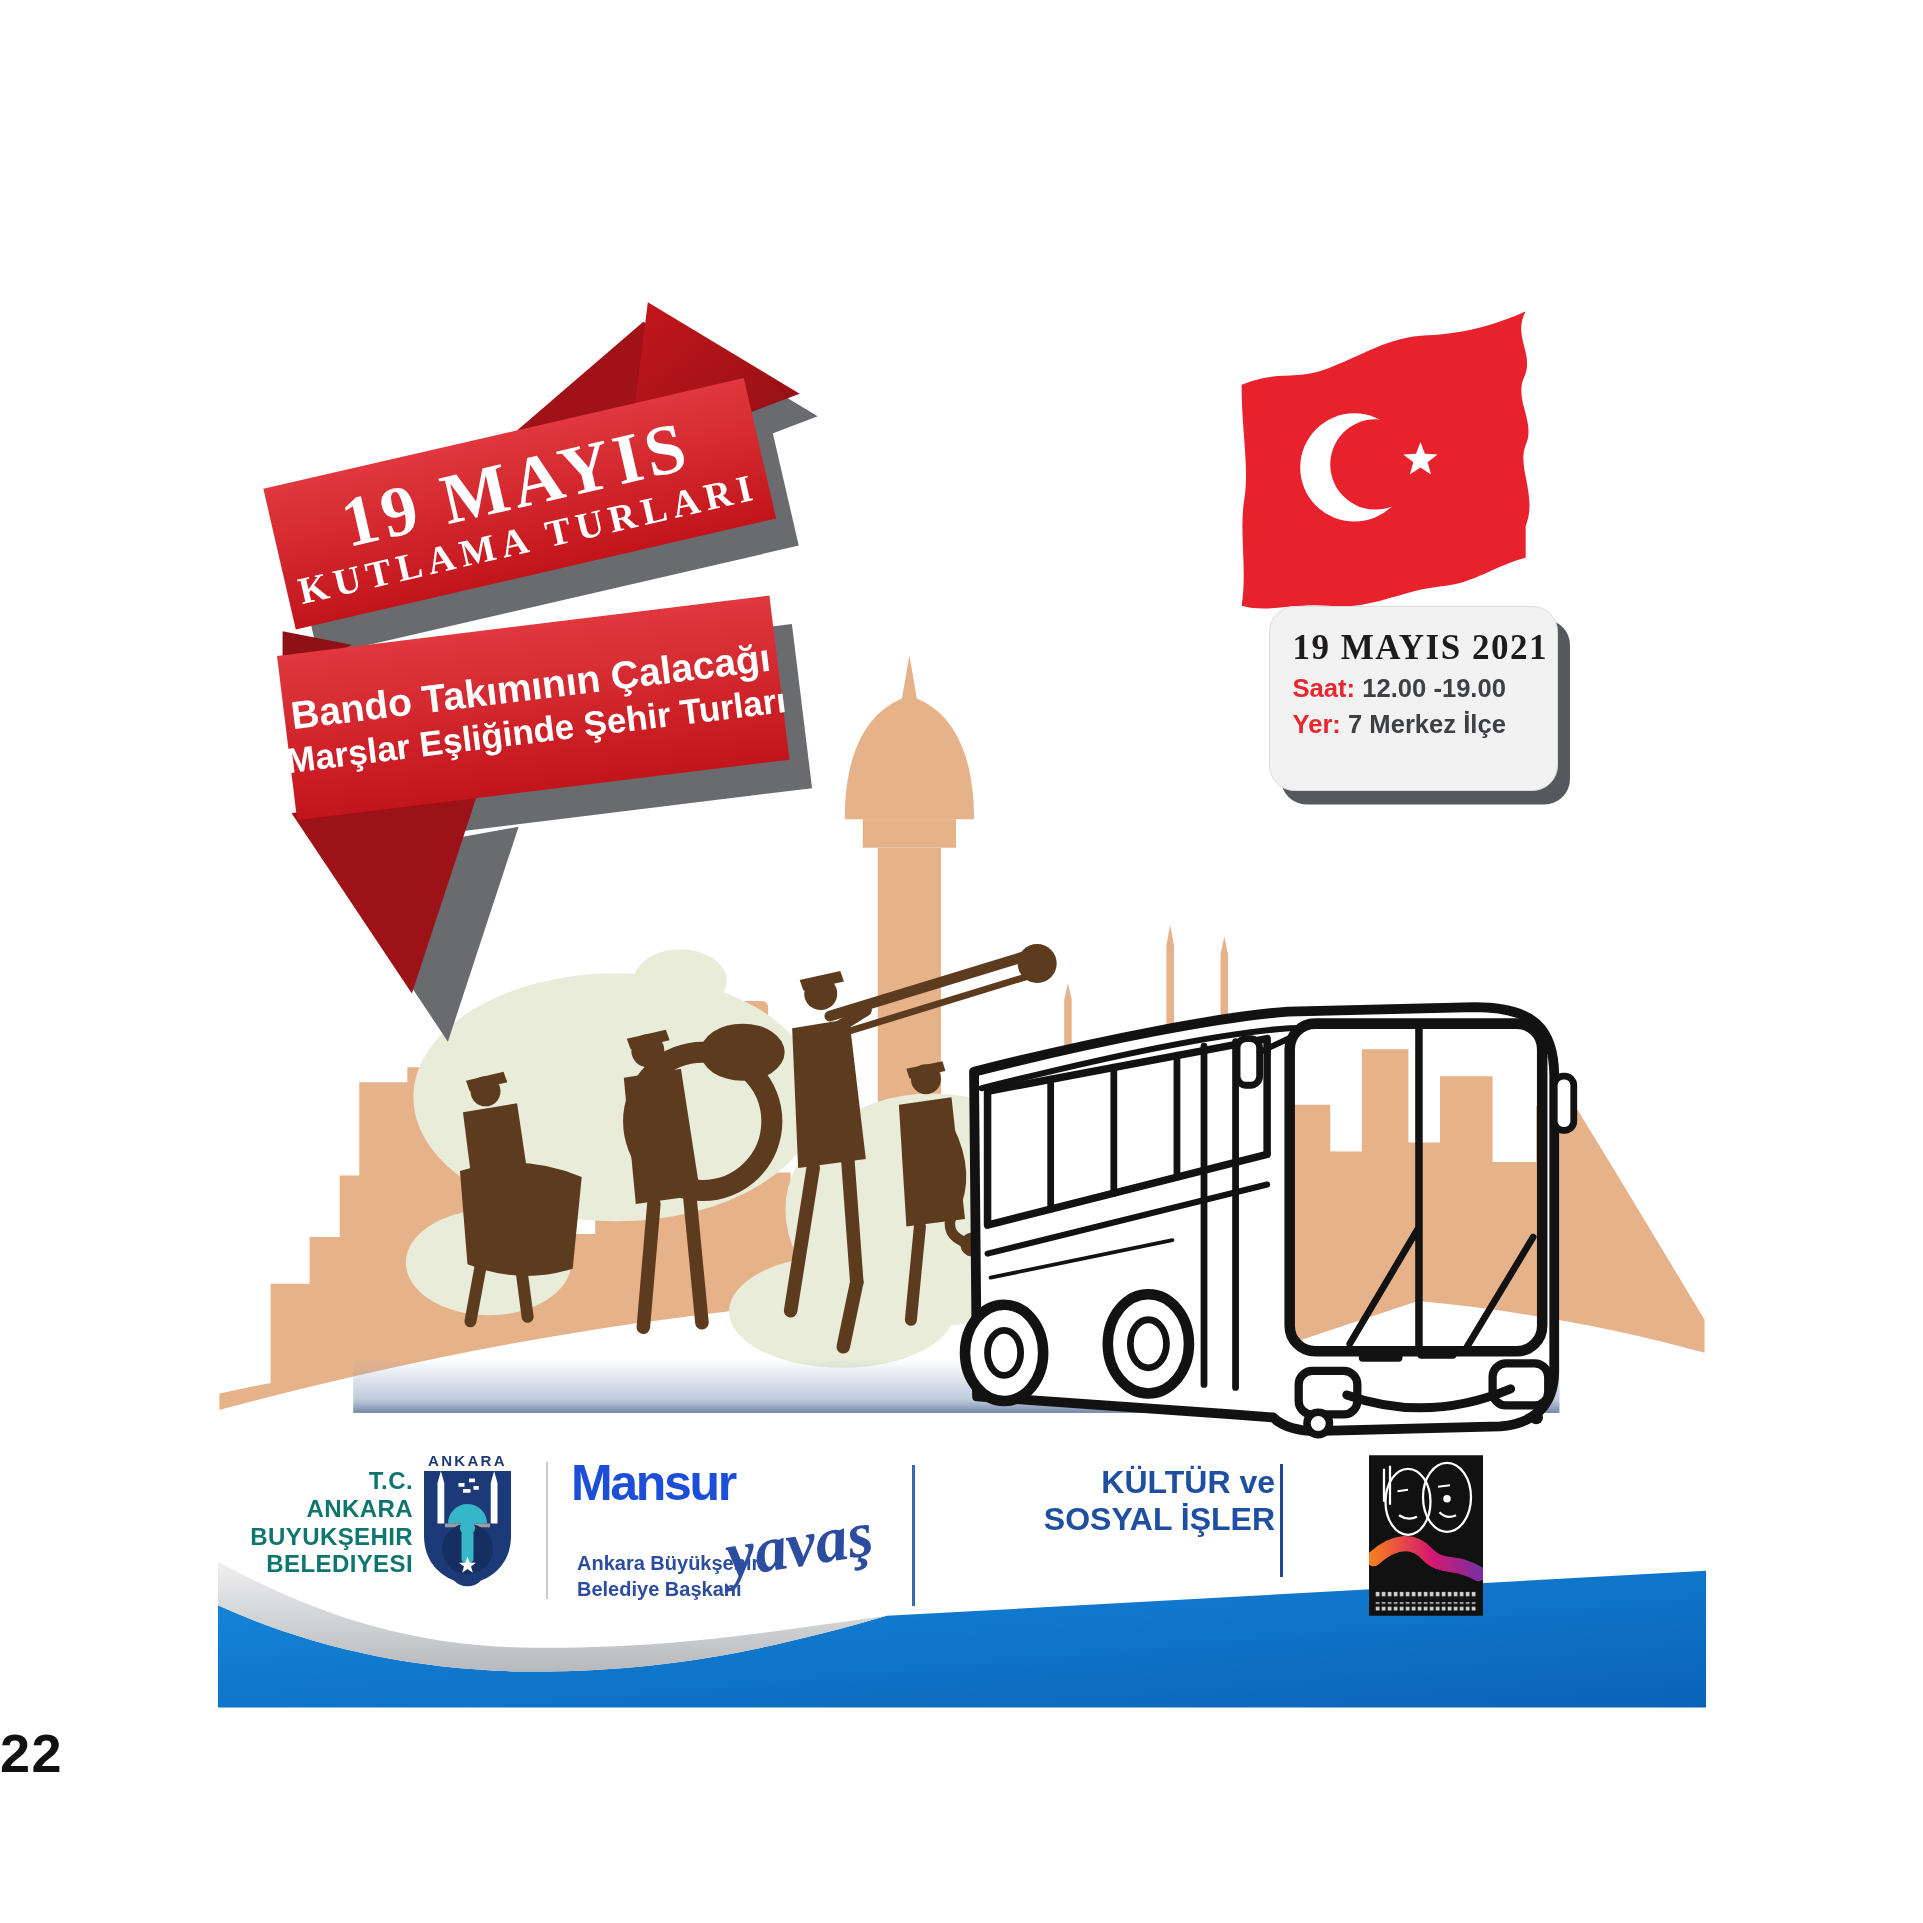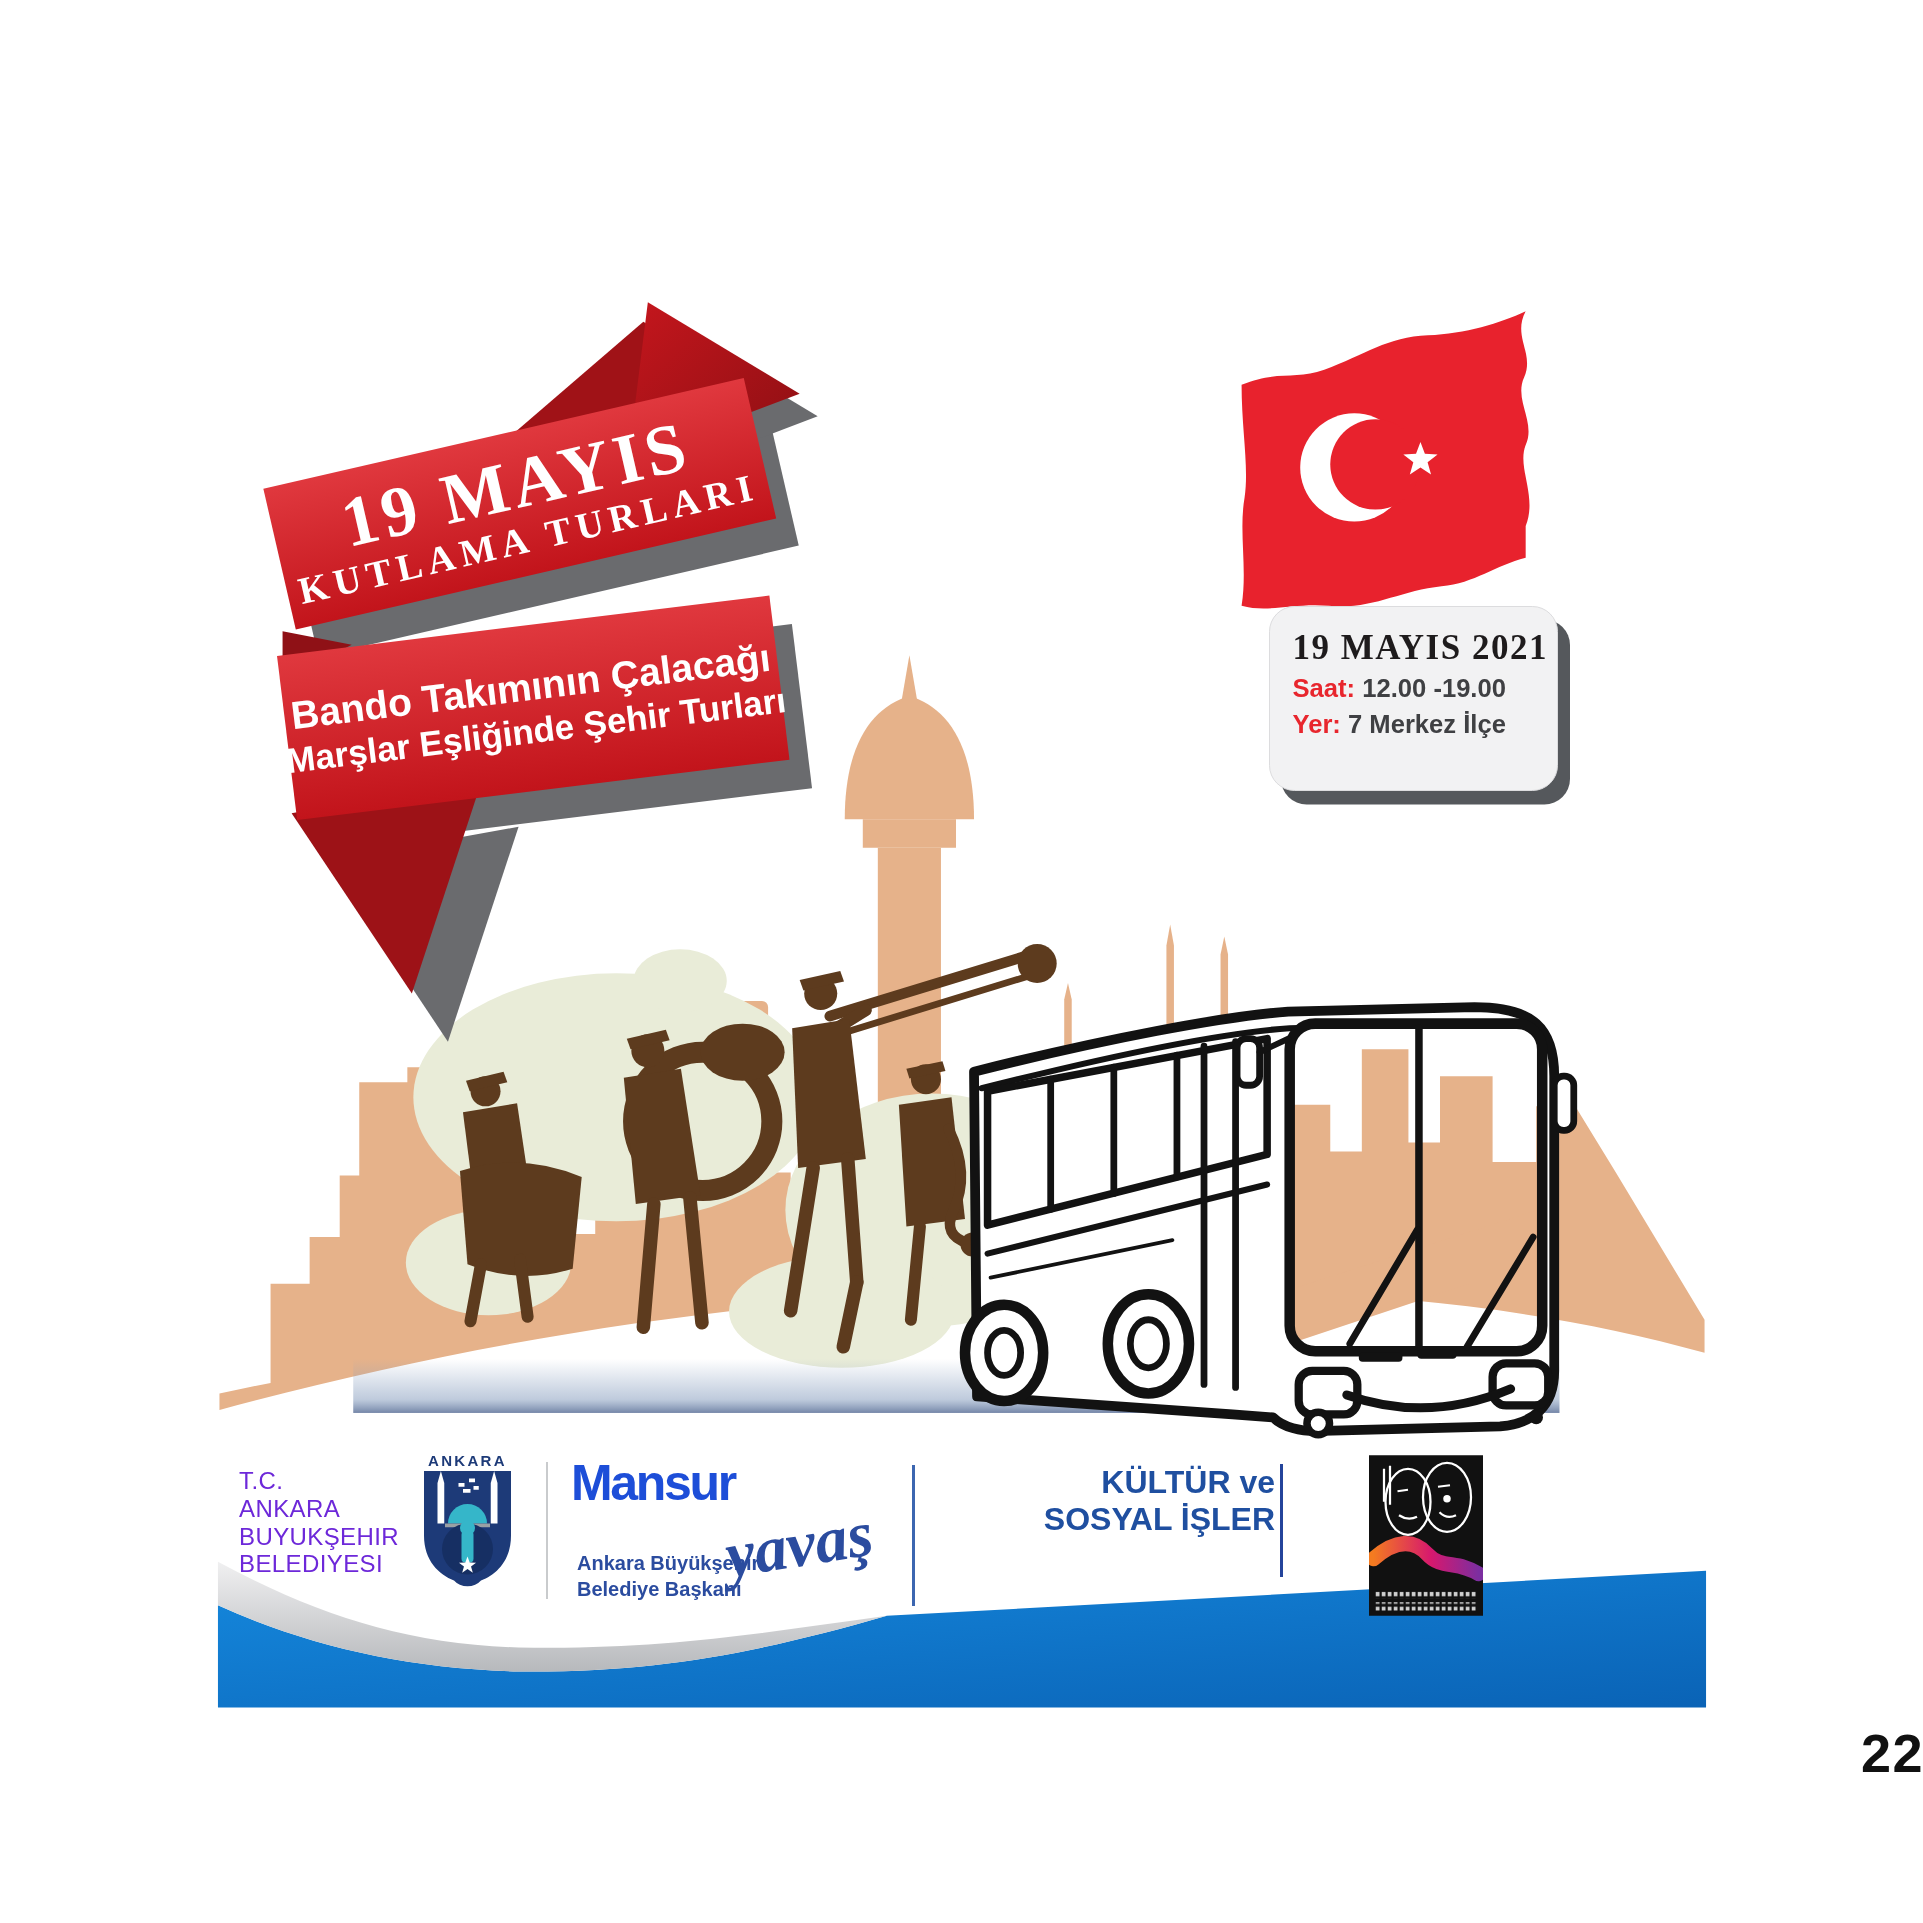--- a/index.html
+++ b/index.html
@@ -26,35 +26,35 @@
   
   .event-card{left:1241px;top:606px;width:289px;height:185px;background:#f2f2f3;
     border:0.8px solid #dcdcde;border-radius:25.6px;box-shadow:12px 13.5px 0 0 #55585c;
     box-sizing:border-box;padding:22.5px 19.5px 0 22.5px;margin-left:28px;}
   .event-date{font-family:"Liberation Serif",serif;font-weight:bold;font-size:35px;
     color:#1e1b1c;letter-spacing:1.5px;white-space:nowrap;line-height:1.05;}
   .event-line{font-size:25.6px;font-weight:bold;color:#3f4043;margin-top:7.5px;white-space:nowrap;}
   .event-line .lab{color:#e8262d;}
 
   
-  .tc-block{left:239px;top:1467px;width:174px;text-align:left;
-    font-size:24px;font-weight:normal;color:#6d28d9;line-height:1.16;letter-spacing:0.4px;}
+  .tc-block{left:239px;top:1467px;width:174px;text-align:right;
+    font-size:24px;font-weight:bold;color:#0f766e;line-height:1.16;letter-spacing:0.4px;}
   .abb-caption{left:415px;top:1452px;width:105px;text-align:center;
     font-size:15px;font-weight:bold;color:#1d3a78;letter-spacing:2.3px;}
   .divider{background:#c9cbcd;}
   .mansur-name{left:571px;top:1458px;font-size:50px;font-weight:bold;
     color:#1d4ed8;letter-spacing:-2.3px;line-height:1;}
   .mansur-title{left:577px;top:1550px;font-size:20px;font-weight:bold;
     color:#2b4c9f;line-height:1.3;}
   .mansur-signature{left:725px;top:1507px;font-family:"Liberation Serif",serif;
     font-style:italic;font-weight:bold;font-size:65px;color:#2b4c9f;
     transform:rotate(-9deg);}
   .dept-block{left:944px;top:1464px;width:331px;text-align:right;
     font-size:32px;font-weight:bold;color:#1f4fa0;line-height:1.15;}
-  .page-number{left:0;top:1722px;width:1924px;text-align:right;
+  .page-number{left:0;top:1722px;width:1924px;text-align:left;
     font-size:54px;font-weight:bold;color:#111;letter-spacing:1.5px;}
 </style>
 </head>
 <body>
 
 <svg class="abs" style="left:0;top:0;" width="1924" height="1924" viewBox="0 0 2560 2560">
   <defs>
     <linearGradient id="gradBand" x1="0" y1="0" x2="0" y2="1">
       <stop offset="0" stop-color="#e0383e"></stop>
         <stop offset="1" stop-color="#c2141b"></stop>

